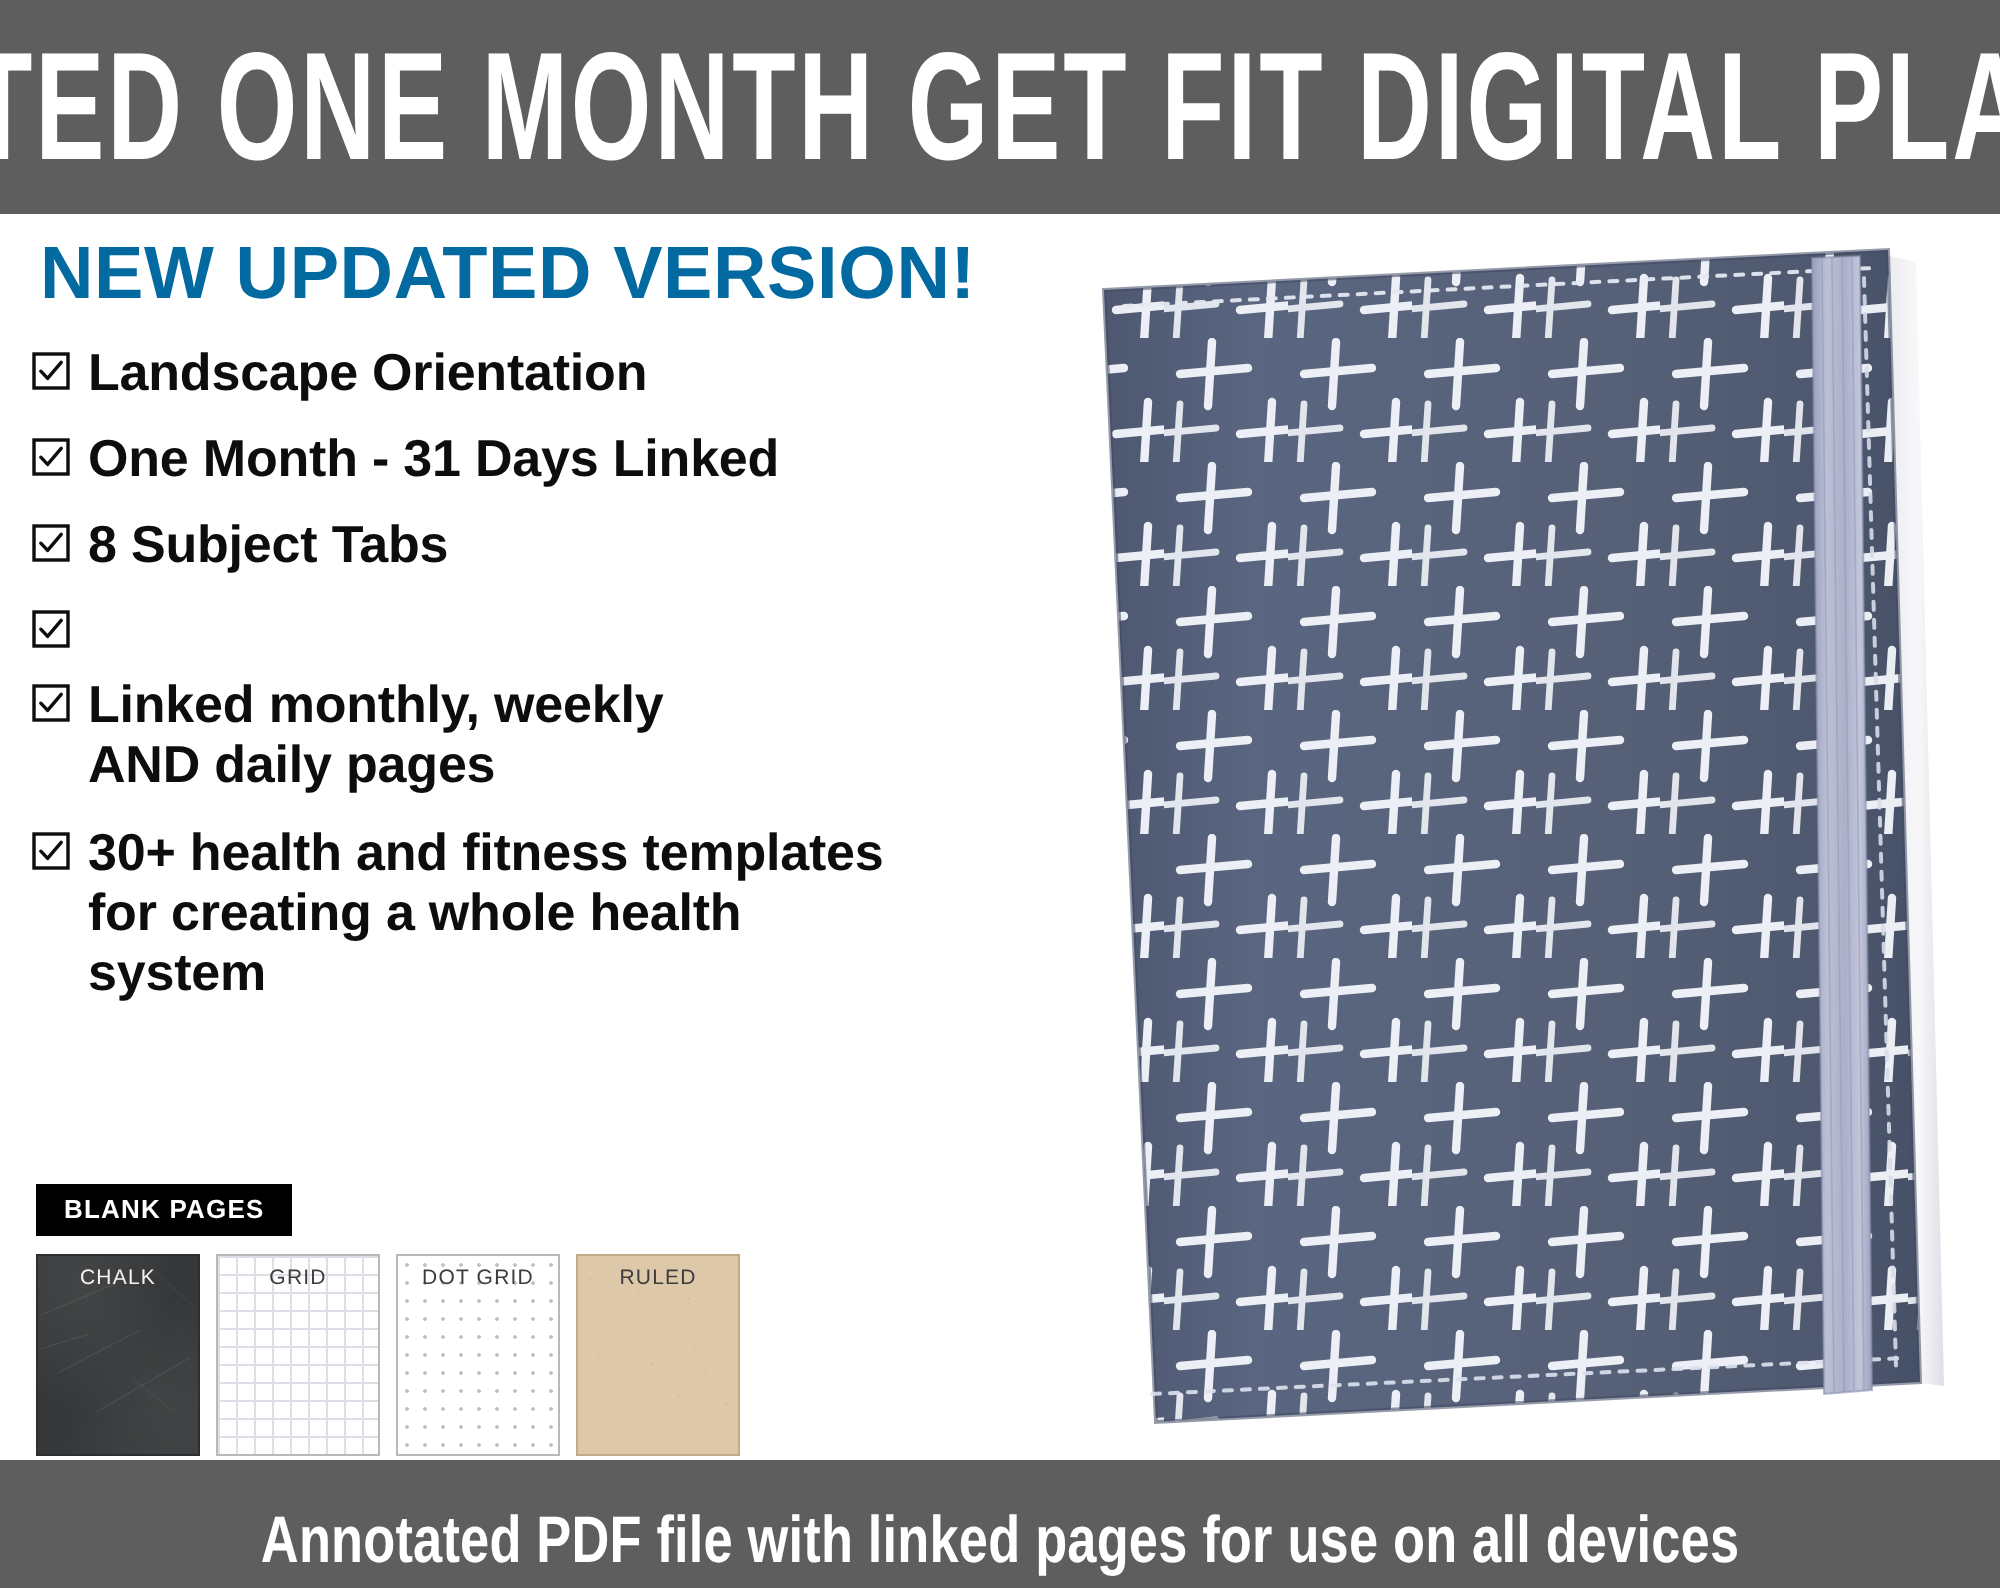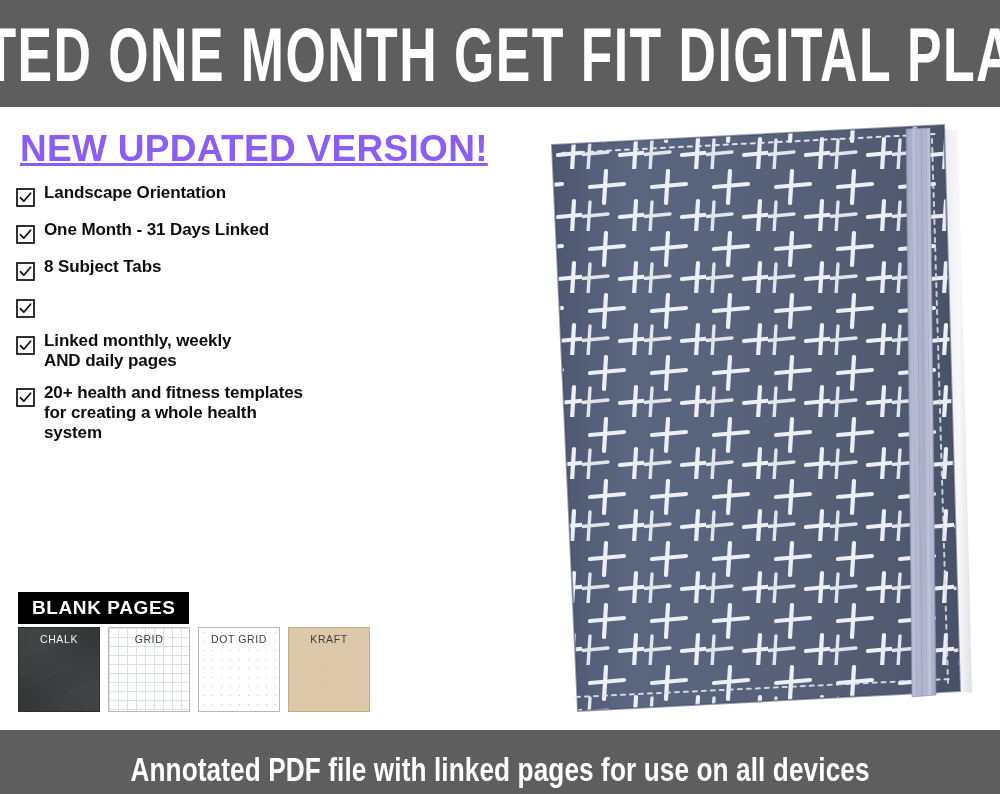--- a/index.html
+++ b/index.html
@@ -65,28 +65,27 @@
   }
 
   
   .left-col {
     position: absolute;
     left: 16px;
     top: 118px;
     width: 520px;
   }
   .subhead {
-    color: #8b5cf6;
+    color: #0369a1;
     font-size: 37px;
     font-weight: bold;
     letter-spacing: 0.3px;
-    margin: 12px 0 14px 4px;
+    margin: 0 0 14px 4px;
     line-height: 1.05;
     white-space: nowrap;
-    text-decoration: underline;
   }
 
   .feature-list {
     list-style: none;
     margin: 0;
     padding: 0;
   }
   .feature-item {
     display: flex;
     align-items: flex-start;
@@ -96,51 +95,51 @@
     flex: 0 0 auto;
     width: 19px;
     height: 19px;
     margin-top: 5px;
     margin-right: 9px;
     position: relative;
   }
   .chk svg { display: block; }
   .feature-text {
     color: #0d0d0d;
-    font-size: 17px;
+    font-size: 26px;
     font-weight: bold;
     line-height: 1.16;
     letter-spacing: -0.1px;
     white-space: pre-line;
   }
 
   
   .blank-badge {
     position: absolute;
     left: 18px;
     top: 592px;
     background: #000000;
     color: #ffffff;
-    font-size: 19px;
+    font-size: 13px;
     font-weight: bold;
     letter-spacing: 0.6px;
     padding: 6px 14px 7px 14px;
     line-height: 1;
   }
   .swatch-row {
     position: absolute;
     left: 18px;
     top: 627px;
     display: flex;
     gap: 8px;
   }
   .swatch {
     position: relative;
     width: 82px;
-    height: 85px;
+    height: 101px;
     box-sizing: border-box;
     border: 1px solid #b9b9b9;
     overflow: hidden;
     background: #ffffff;
     text-decoration: underline;
   }
   .swatch-label {
     position: absolute;
     top: 5px;
     left: 0;
@@ -273,21 +272,21 @@
         <span class="feature-text">Linked monthly, weekly
 AND daily pages</span>
       </li>
       <li class="feature-item">
         <span class="chk">
           <svg width="19" height="19" viewBox="0 0 19 19">
             <rect x="1" y="1" width="17" height="17" fill="none" stroke="#0d0d0d" stroke-width="1.7"></rect>
             <path d="M4.4 9.6 L7.8 13.2 L14.6 5.2" fill="none" stroke="#0d0d0d" stroke-width="1.7" stroke-linecap="round" stroke-linejoin="round"></path>
           </svg>
         </span>
-        <span class="feature-text">20+ health and fitness templates
+        <span class="feature-text">30+ health and fitness templates
 for creating a whole health
 system</span>
       </li>
     </ul>
   </div>
 
   <div class="blank-badge">BLANK PAGES</div>
 
   <div class="swatch-row">
 
@@ -329,21 +328,21 @@
               <circle cx="76" cy="76" r="0.6"></circle>
             <circle cx="14" cy="78" r="0.6"></circle>
               <circle cx="47" cy="8" r="0.6"></circle>
               <circle cx="73" cy="10" r="0.6"></circle>
             <circle cx="33" cy="44" r="0.6"></circle>
               <circle cx="60" cy="48" r="0.6"></circle>
               <circle cx="20" cy="42" r="0.5"></circle>
           </g>
         </svg>
       </span>
-      <span class="swatch-label">KRAFT</span>
+      <span class="swatch-label">RULED</span>
     </div>
   </div>
 
   <div class="planner">
     <svg width="480" height="623" viewBox="0 0 480 623">
       <defs>
         <clipPath id="coverClip">
           <polygon points="32,38 424,18 440,584 58,604"></polygon>
         </clipPath>
         <pattern id="crossPat" x="0" y="0" width="62" height="62" patternUnits="userSpaceOnUse">

